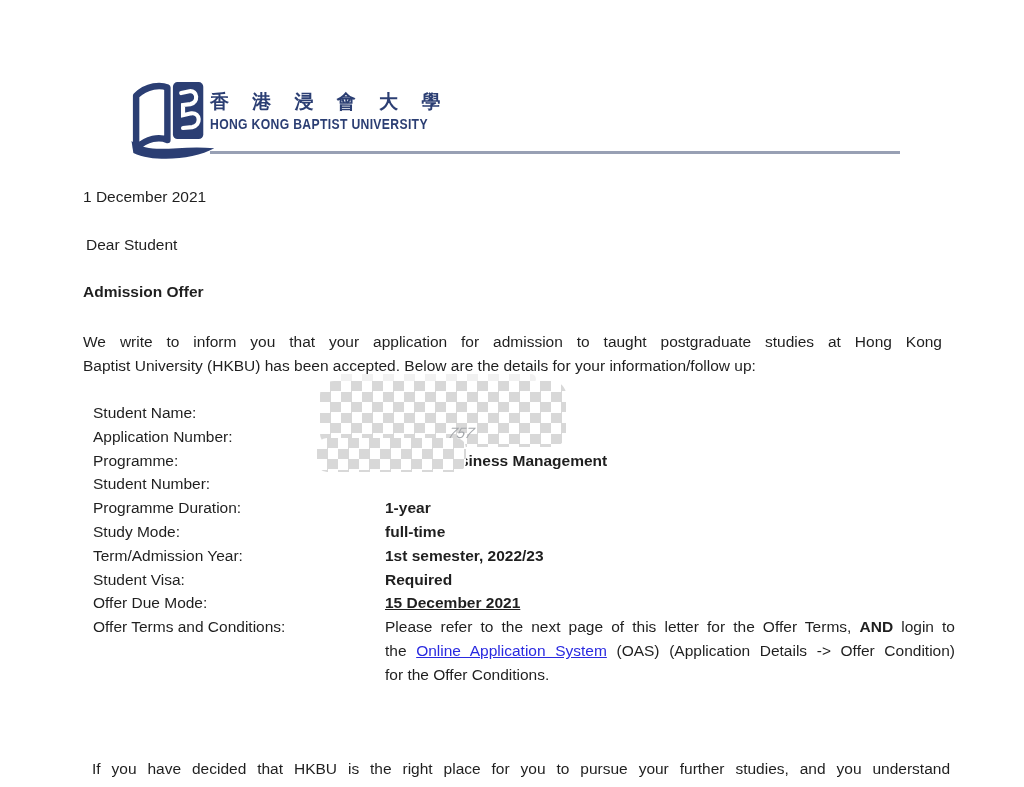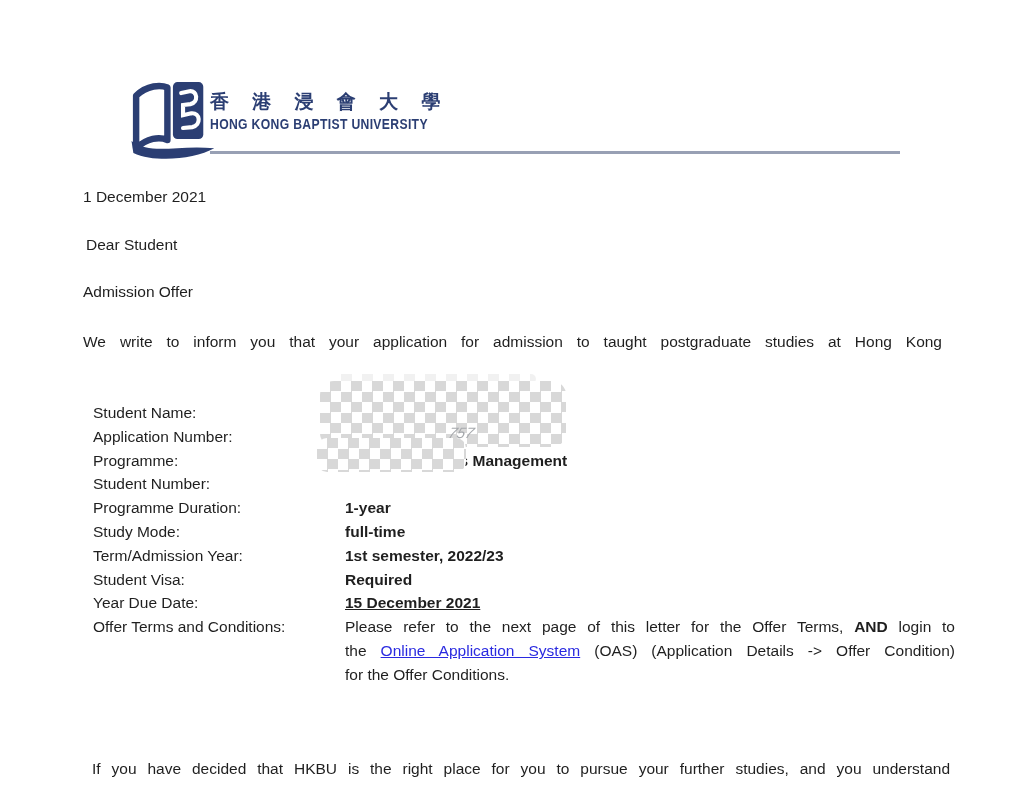--- a/index.html
+++ b/index.html
@@ -14,25 +14,25 @@
   .brand-en{margin-top:2px;font-size:14.5px;font-weight:bold;letter-spacing:.4px;
             transform:scaleX(.84);transform-origin:left center;white-space:nowrap;}
   .gs{position:absolute;right:124px;top:103px;color:#2b3e73;text-align:right;}
   .gs-zh{font-size:11.5px;font-weight:bold;letter-spacing:5px;margin-right:-5px;line-height:14px;}
   .gs-en{font-size:13px;font-weight:bold;letter-spacing:.3px;margin-top:2px;white-space:nowrap;
          transform:scaleX(.88);transform-origin:right center;}
   .rule{position:absolute;left:210px;top:151px;width:690px;height:2.5px;background:#98a0b4;}
   
   .date{position:absolute;left:83px;top:188px;}
   .salutation{position:absolute;left:86px;top:236px;}
-  .subject{position:absolute;left:83px;top:283px;font-weight:normal;}
+  .subject{position:absolute;left:83px;top:283px;font-weight:bold;}
   .intro{position:absolute;left:83px;top:330px;width:859px;line-height:24px;}
   .jline{text-align:justify;text-align-last:justify;}
   .details{position:absolute;left:93px;top:401px;width:862px;}
-  .drow{display:flex;line-height:23.8px;}
+  .drow{display:flex;line-height:23.8px;gap:40px;}
   .dlabel{width:252px;flex:none;}
   .dvalue{font-weight:bold;width:610px;}
   .dvalue.u{text-decoration:underline;}
   .dvalue.terms{font-weight:normal;line-height:24px;}
   .link{color:#2a2ae0;text-decoration:underline;cursor:pointer;font-weight:normal;}
   .closing{position:absolute;left:92px;top:757px;width:858px;line-height:24px;}
   
   .checker{position:absolute;
     background-image:repeating-conic-gradient(#d8d8d8 0% 25%, #ffffff 0% 50%);
     background-size:21px 21px;filter:blur(.5px);}
@@ -61,20 +61,21 @@
     <div class="brand-en">HONG KONG BAPTIST UNIVERSITY</div>
   </div>
   <div class="rule"></div>
 
   <div class="date">1 December 2021</div>
   <div class="salutation">Dear Student</div>
   <div class="subject">Admission Offer</div>
 
   <div class="intro">
     <div class="jline">We write to inform you that your application for admission to taught postgraduate studies at Hong Kong</div>
+    <div>Baptist University (HKBU) has been accepted. Below are the details for your information/follow up:</div>
   </div>
 
   <div class="details">
     <div class="drow">
       <div class="dlabel">Student Name:</div>
       <div class="dvalue"></div>
     </div>
     <div class="drow">
       <div class="dlabel">Application Number:</div>
       <div class="dvalue"></div>
@@ -97,21 +98,21 @@
     </div>
     <div class="drow">
       <div class="dlabel">Term/Admission Year:</div>
       <div class="dvalue">1st semester, 2022/23</div>
     </div>
     <div class="drow">
       <div class="dlabel">Student Visa:</div>
       <div class="dvalue">Required</div>
     </div>
     <div class="drow">
-      <div class="dlabel">Year Due Date:</div>
+      <div class="dlabel">Offer Due Mode:</div>
       <div class="dvalue u">15 December 2021</div>
     </div>
     <div class="drow">
       <div class="dlabel">Offer Terms and Conditions:</div>
       <div class="dvalue terms">
         <div class="jline"><span>Please refer to the next page of this letter for the Offer Terms, </span><b>AND</b><span> login to</span></div>
         <div class="jline"><span>the </span><a class="link">Online Application System</a><span> (OAS) (Application Details -&gt; Offer Condition)</span></div>
         <div>for the Offer Conditions.</div>
       </div>
     </div>

